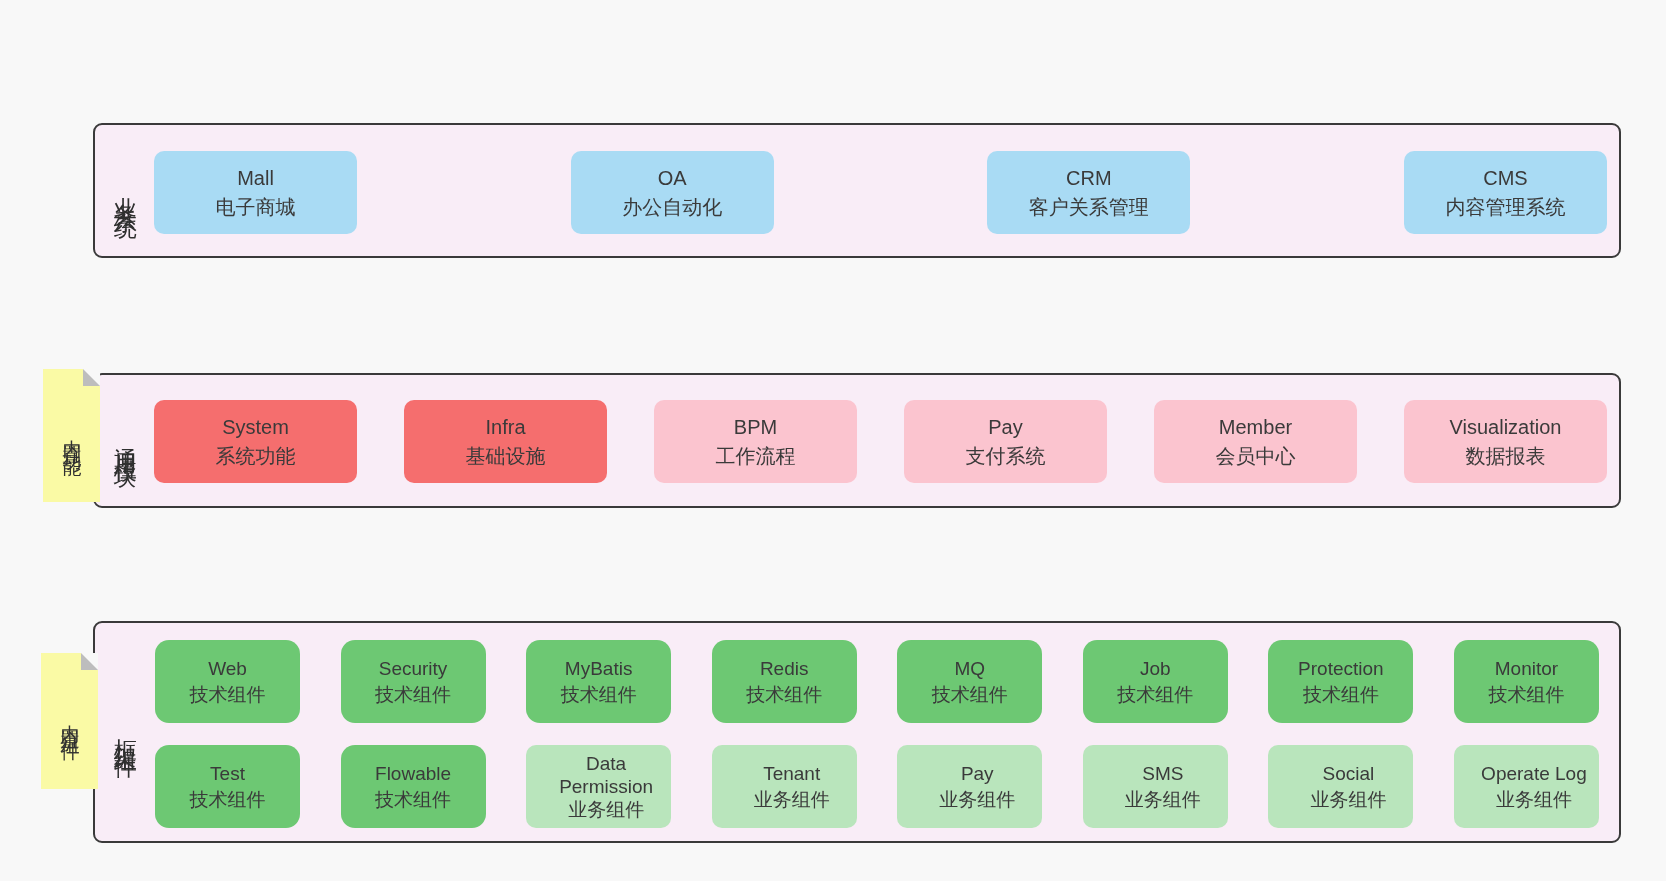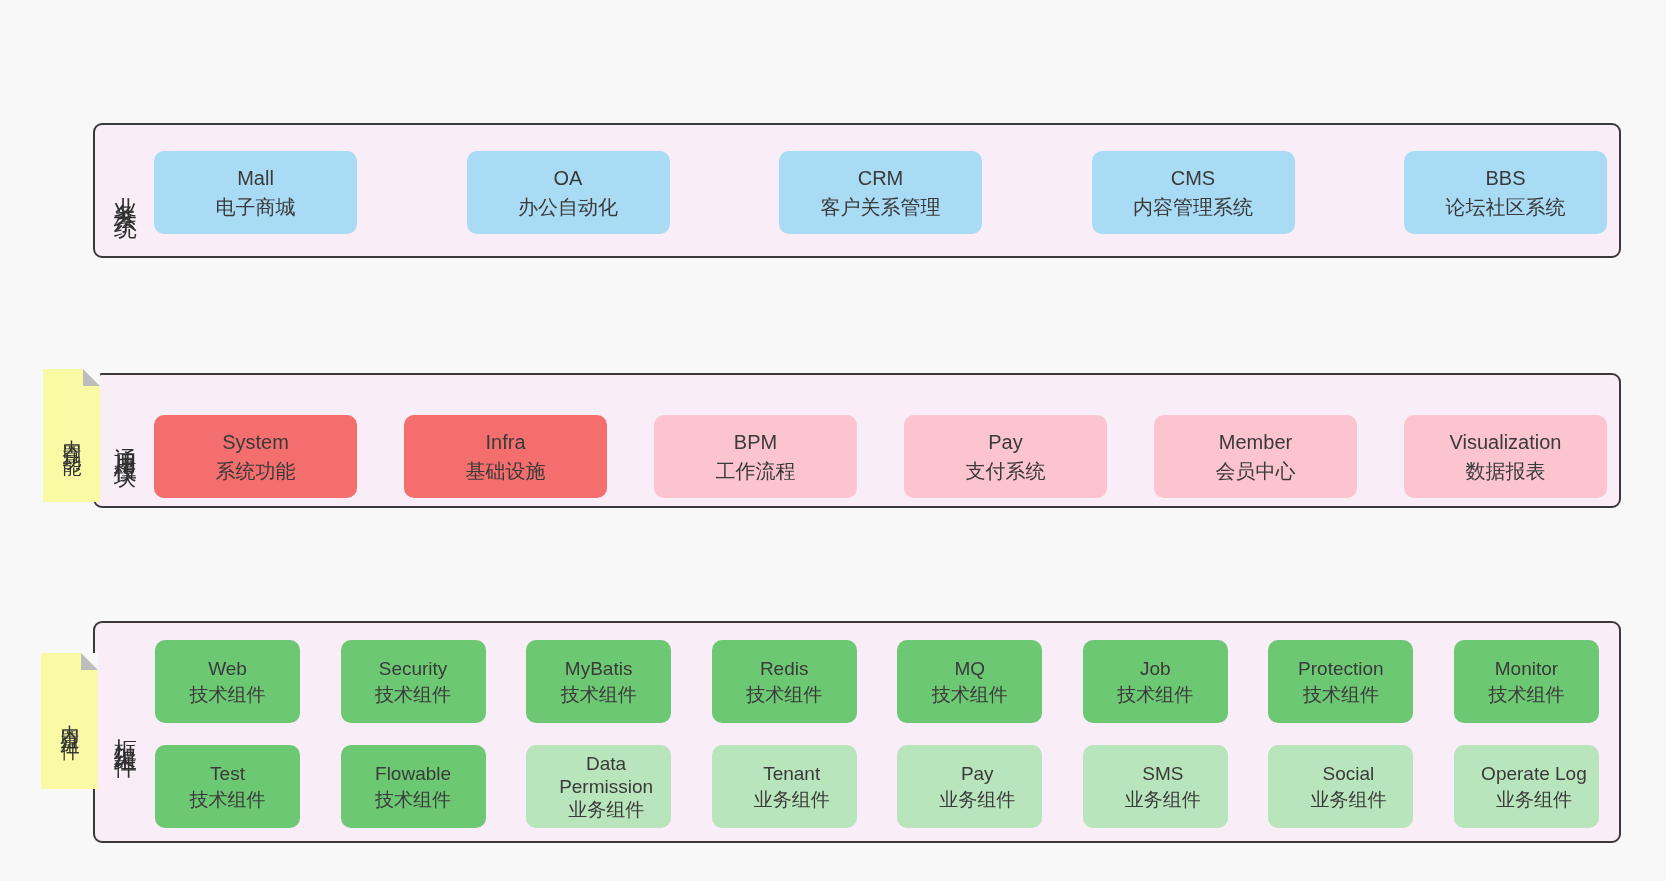--- a/index.html
+++ b/index.html
@@ -17,36 +17,36 @@
 
   .vlabel {
     position:absolute; left:6px; top:0; height:100%; width:48px;
     display:flex; align-items:center; justify-content:center;
     font-size:23px; color:#2f2f2f;
   }
   .vtext { writing-mode:vertical-rl; text-orientation:upright; letter-spacing:6px; line-height:1.1; }
 
   .row { position:absolute; left:59px; right:12px; display:flex; justify-content:space-between; }
   #section-business .row  { top:26px; }
-  #section-modules .row   { top:40px; }
+  #section-modules .row   { top:25px; }
   #section-components .row { left:60px; right:20px; }
   .row-1 { top:17px; }
   .row-2 { top:122px; }
 
   .box {
     height:83px; border-radius:10px; box-sizing:border-box;
     display:flex; flex-direction:column; align-items:center; justify-content:center;
     text-align:center; font-size:20px; line-height:1.42; color:#3a3a3a; padding:2px 4px;
   }
   .w-wide   { width:203px; }
   .w-narrow { width:145px; font-size:19px; line-height:1.35; }
   .blue   { background:#a9dbf4; }
   .red    { background:#f56e6e; }
   .pink   { background:#fbc4cf; }
-  .green  { background:#6dc873; }
+  .green  { background:#6dc873;border-radius:14px; }
   .lgreen { background:#b9e5bc;padding-left:19px; }
   .tight  { line-height:1.22; }
   .tight .bt { max-width:104px; }
 
   .note {
     position:absolute; width:57px; background:#fafaa5; z-index:3;
     display:flex; align-items:center; justify-content:center;
     font-size:19px; color:#2f2f2f;
   }
   #note-modules    { left:43px; top:369px; height:133px; }
@@ -84,24 +84,20 @@
         <div class="bs">办公自动化</div>
       </div>
       <div class="box w-wide blue">
         <div class="bt">CRM</div>
         <div class="bs">客户关系管理</div>
       </div>
       <div class="box w-wide blue">
         <div class="bt">CMS</div>
         <div class="bs">内容管理系统</div>
       </div>
-      <div class="box w-wide blue">
-        <div class="bt">BBS</div>
-        <div class="bs">论坛社区系统</div>
-      </div>
     </div>
   </div>
 
 
   <div class="note" id="note-modules">
     <span class="vtext">内置功能</span>
     <span class="fold"></span>
   </div>
   <div class="section" id="section-modules">
     <div class="vlabel">

